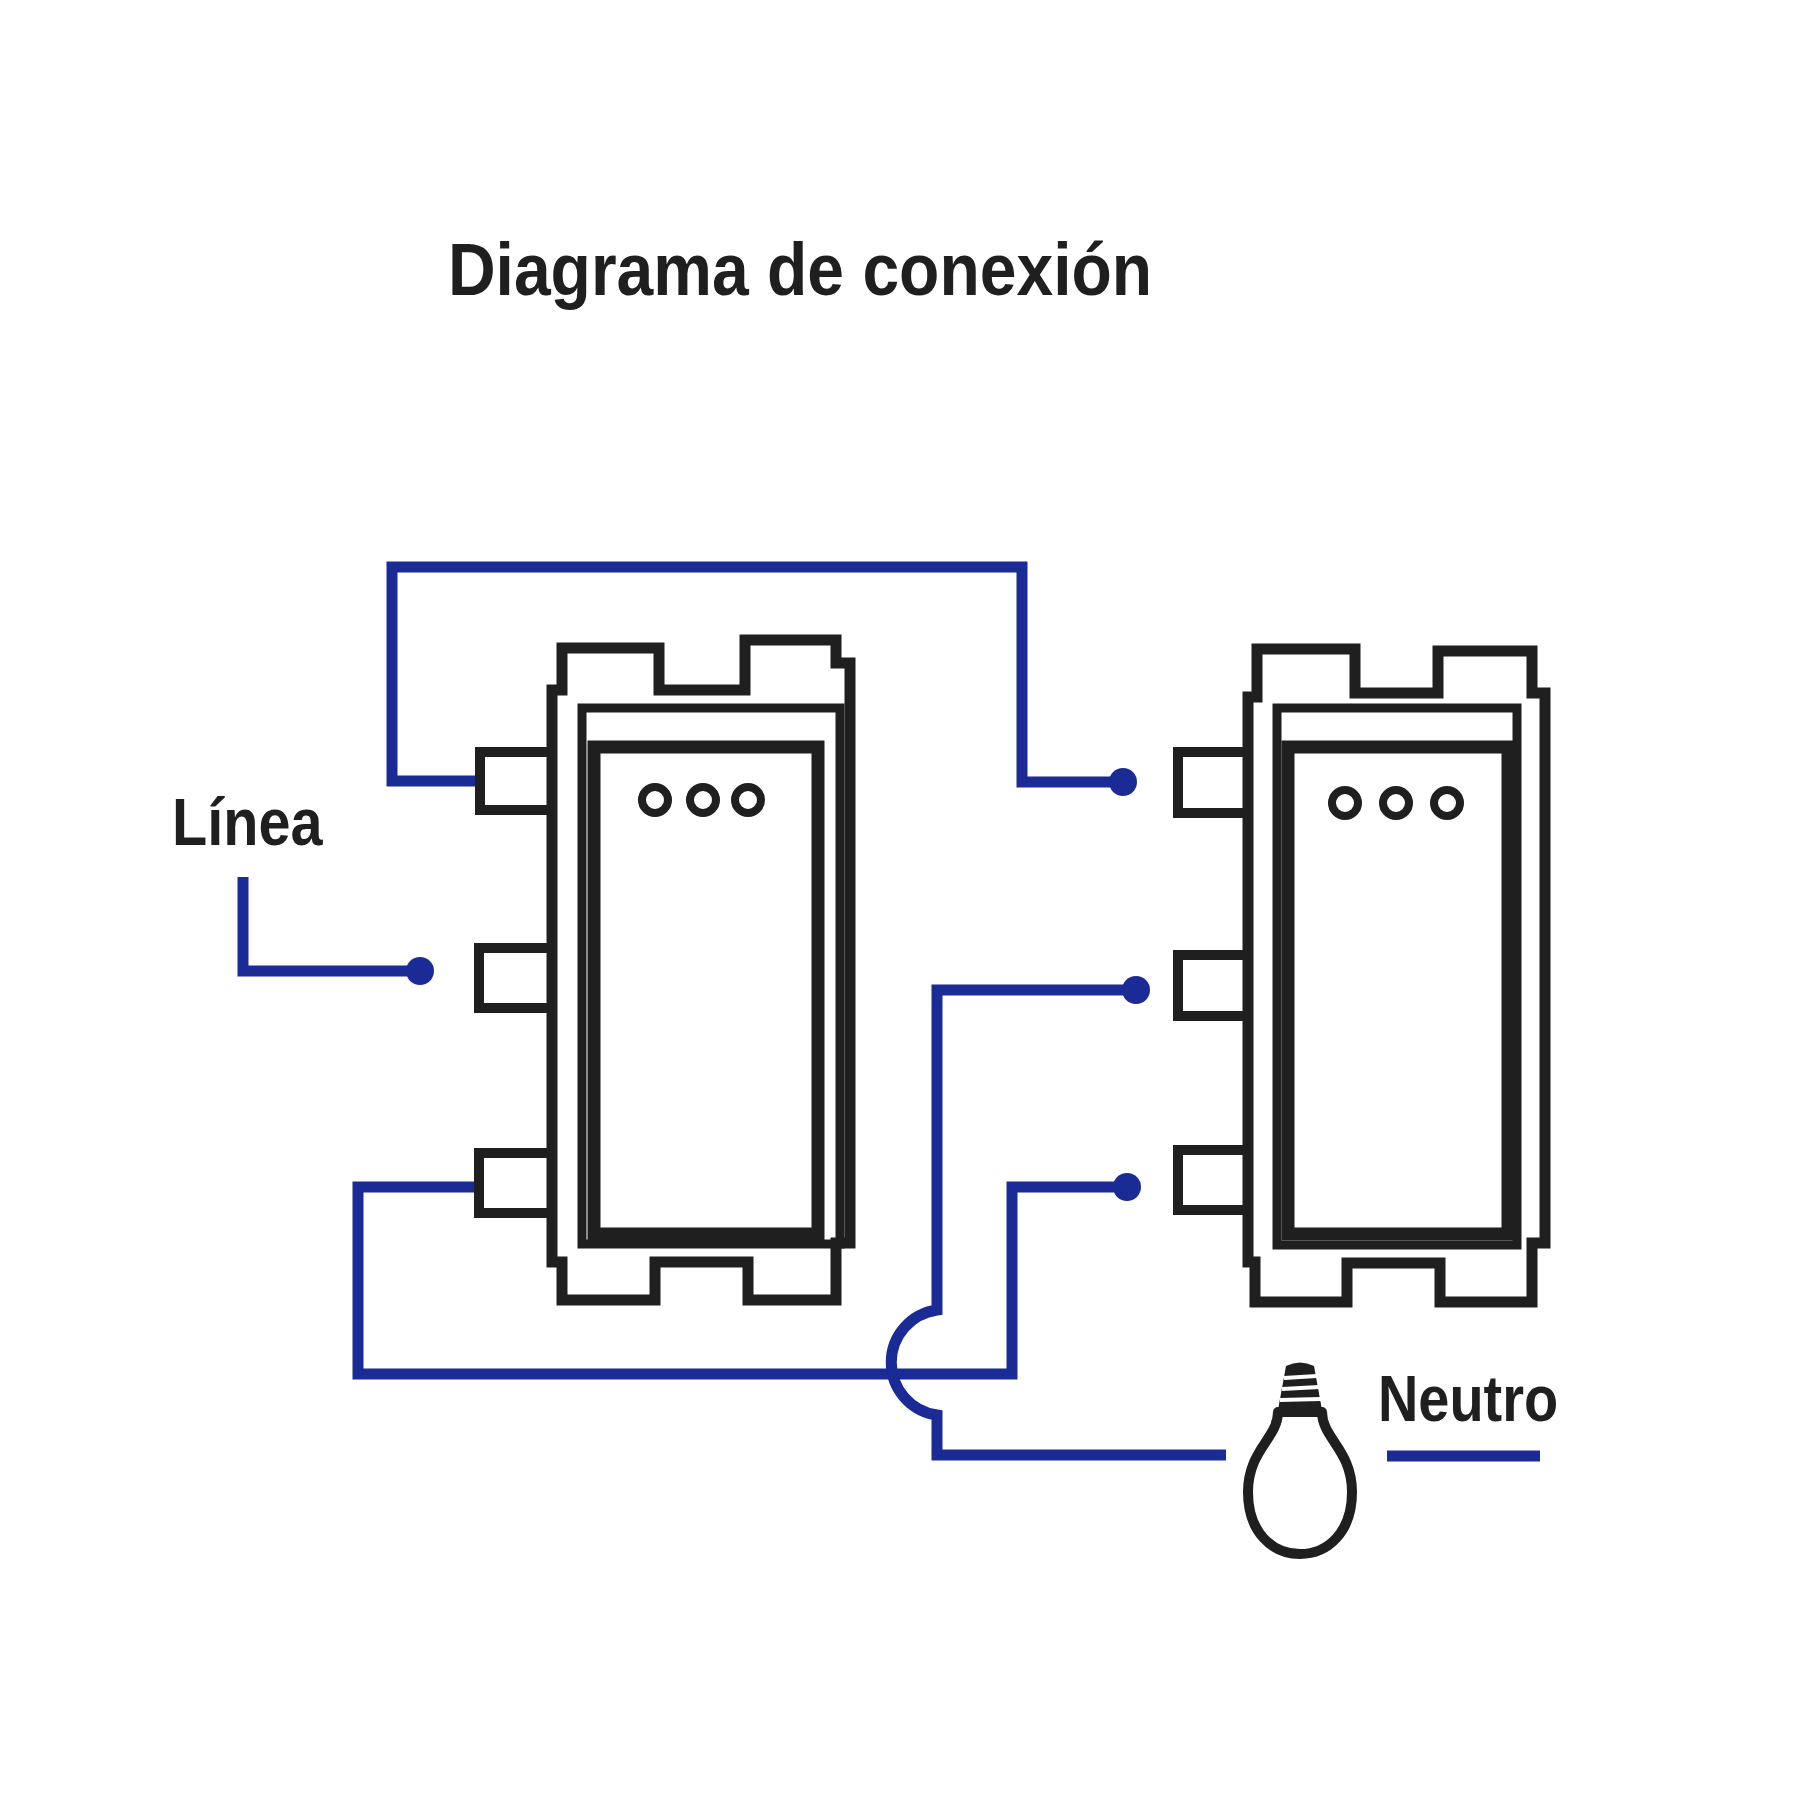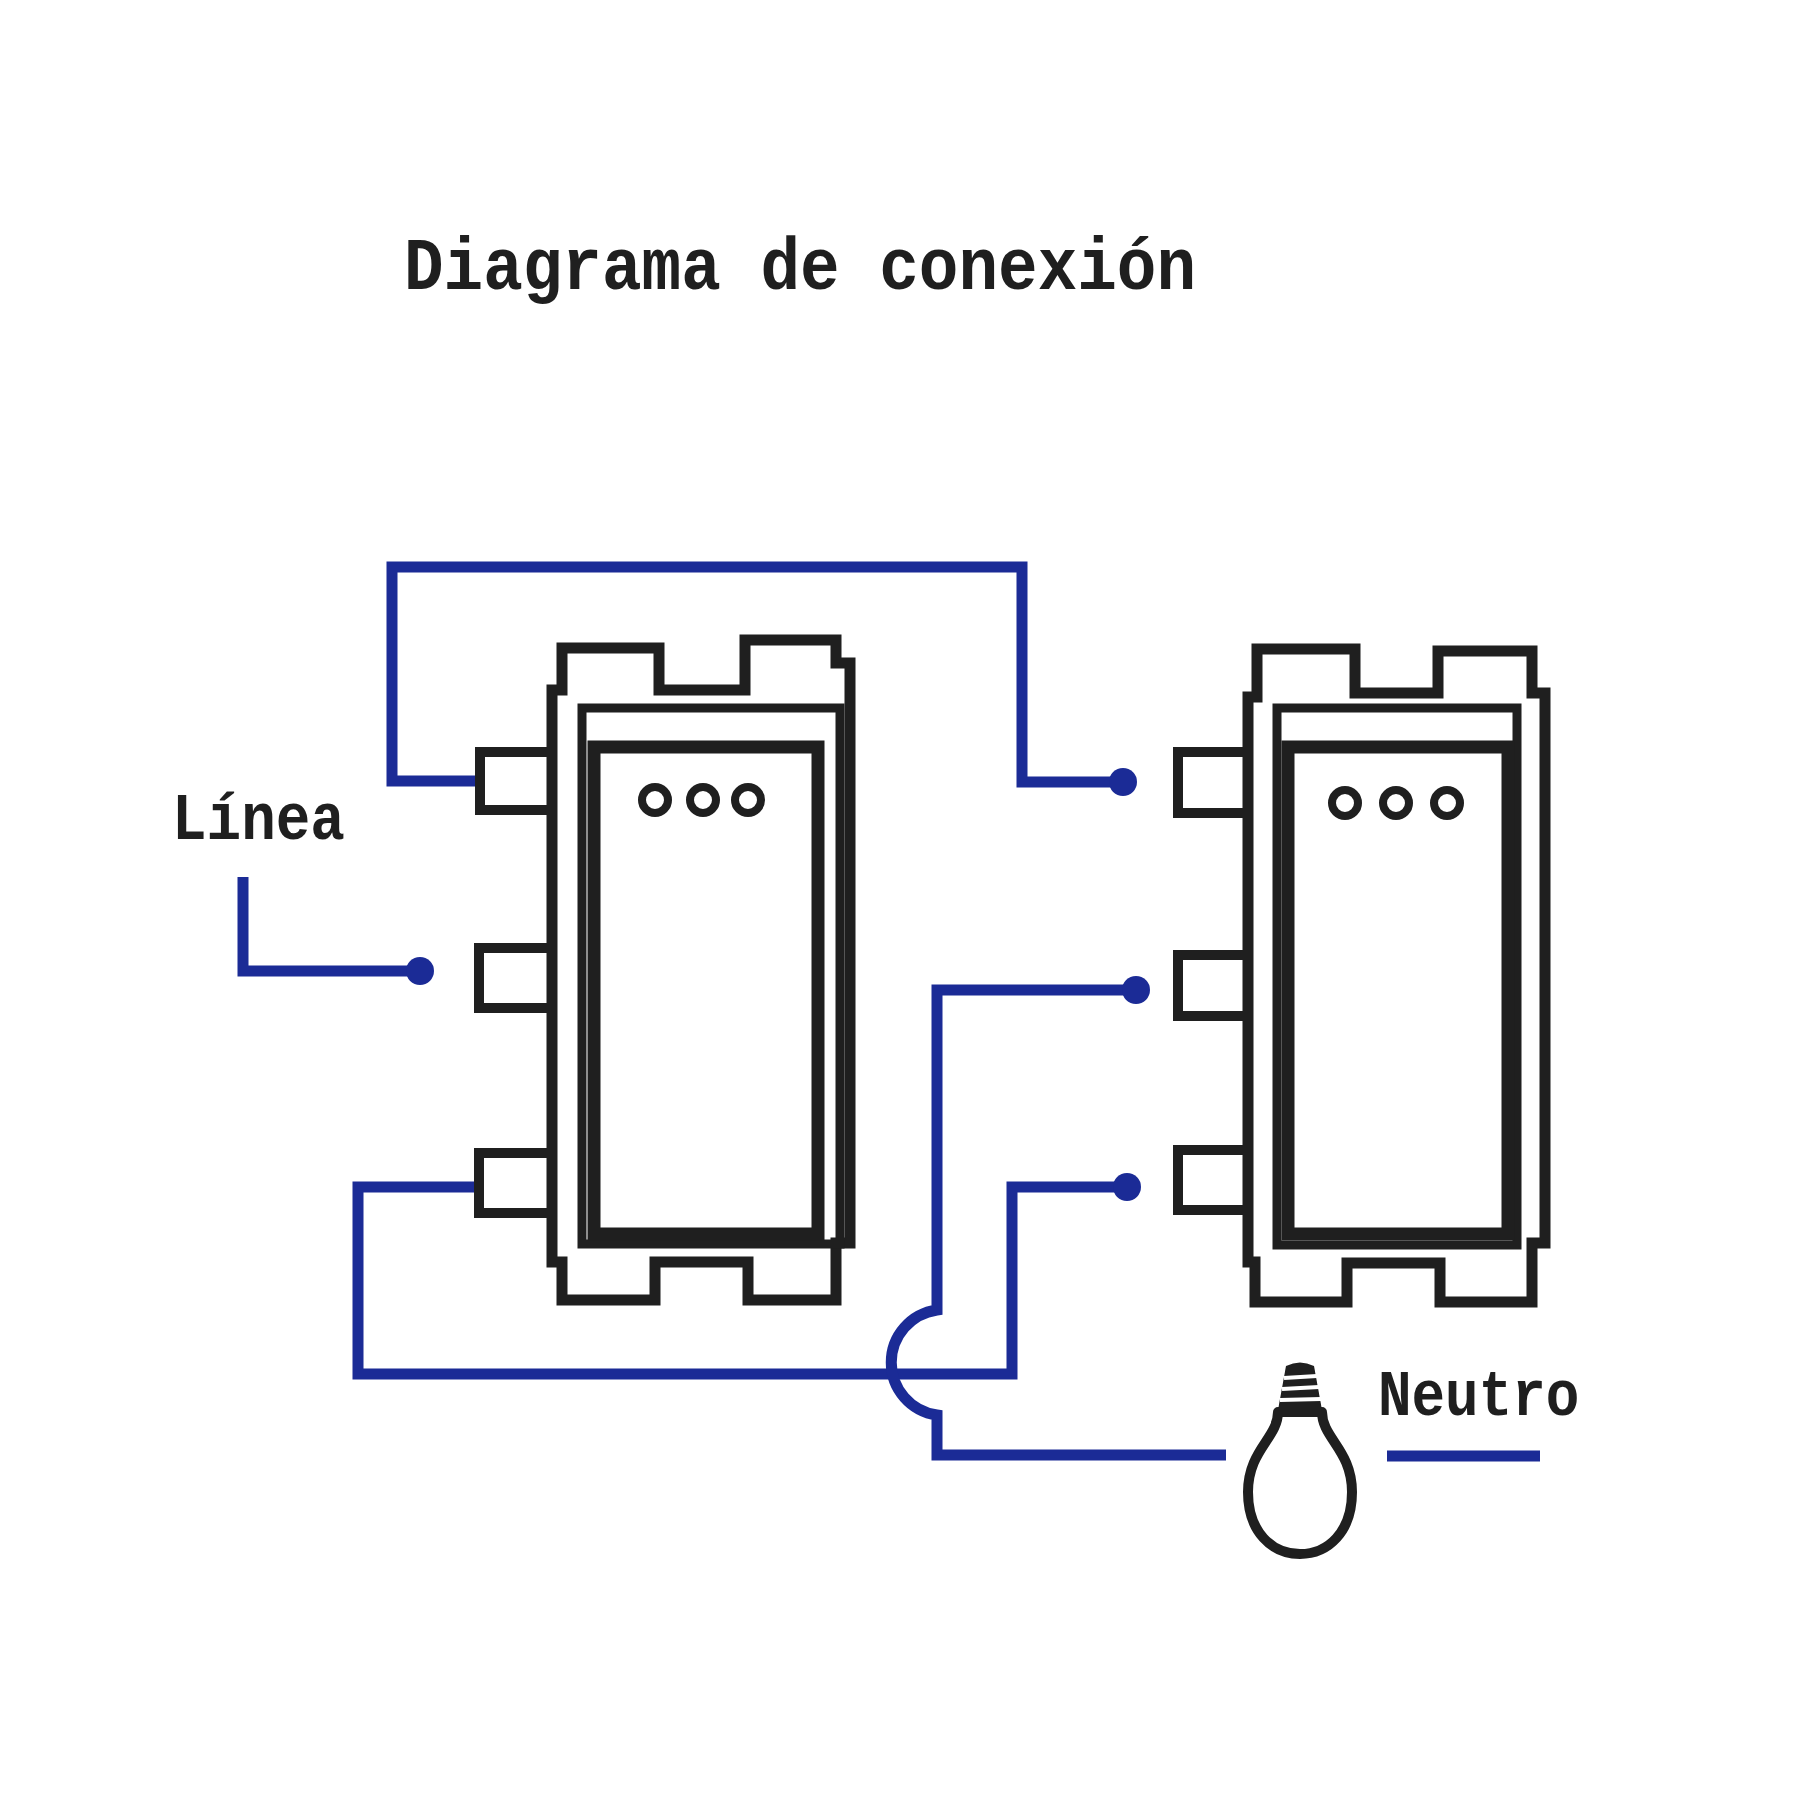--- a/index.html
+++ b/index.html
@@ -1,20 +1,20 @@
 <!DOCTYPE html>
 <html style="--wire: #1b2b96; --line: #1f1f1f; --background: #ffffff;"><head>
 <meta charset="utf-8">
 <style>
   html,body{margin:0;padding:0;background:#fff;}
   #canvas{
     position:relative;
     width:1800px;height:1800px;
     background:var(--background,#fff);
-    font-family:Liberation Mono, monospace;
+    font-family:Liberation Sans, sans-serif;
     overflow:hidden;
   }
   #diagram-svg{position:absolute;left:0;top:0;width:1800px;height:1800px;}
 
   .lbl{
     position:absolute;
     color:var(--line,#1f1f1f);
     font-weight:700;
     white-space:nowrap;
     line-height:1;

